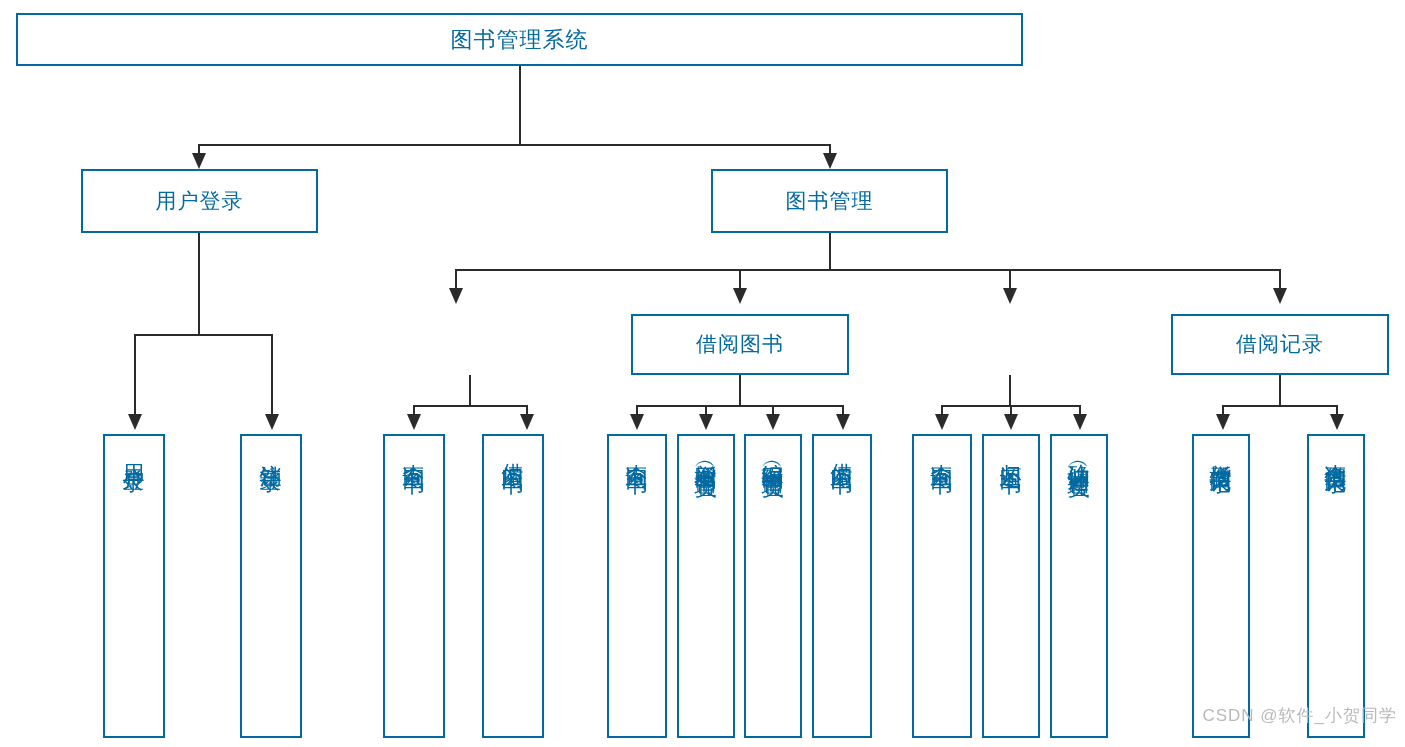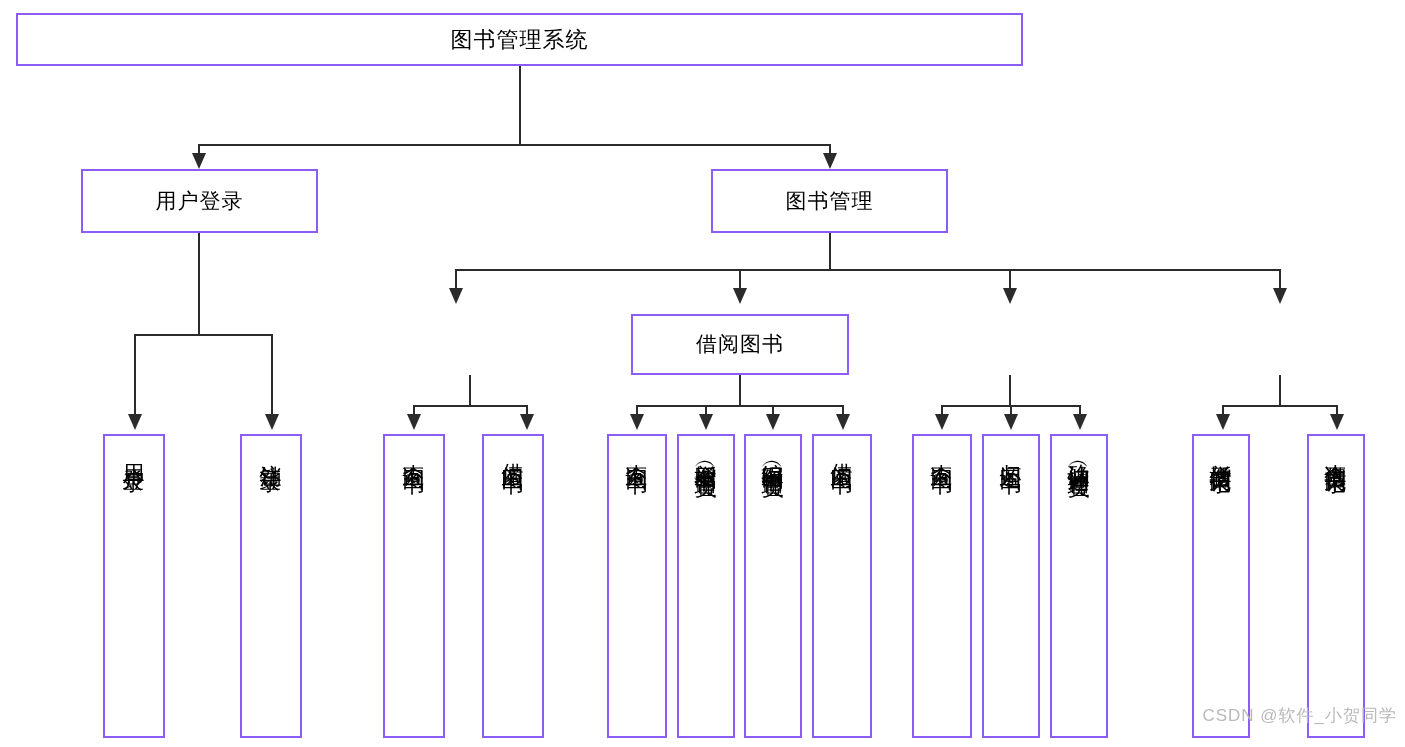--- a/index.html
+++ b/index.html
@@ -5,25 +5,25 @@
 <style>
   html,body{margin:0;padding:0;background:#ffffff;}
   body{font-family:"Liberation Sans","DejaVu Sans",sans-serif;}
   #canvas{position:relative;width:1405px;height:747px;background:#ffffff;overflow:hidden;}
 
   
   .box{
     position:absolute;
     box-sizing:border-box;
     background:#ffffff;
-    border:2px solid #8b5cf6;
+    border:2px solid #0369a1;
     display:flex;
     align-items:center;
     justify-content:center;
-    color:#000000;
+    color:#0369a1;
   }
   .box .lbl{
     display:block;
     text-align:center;
     line-height:1.18;
     white-space:nowrap;
   }
   
   .box.h .lbl{font-size:21px;letter-spacing:1px;}
   .box.root .lbl{font-size:22px;letter-spacing:1px;}
@@ -100,20 +100,23 @@
   <div class="vline" style="left:739px;top:269px;height:22px;"></div>
   <div class="arrow" style="left:733px;top:288px;"></div>
   <div class="vline" style="left:1009px;top:269px;height:22px;"></div>
   <div class="arrow" style="left:1003px;top:288px;"></div>
   <div class="vline" style="left:1279px;top:269px;height:22px;"></div>
   <div class="arrow" style="left:1273px;top:288px;"></div>
 
   <div class="box h" style="left:631px;top:314px;width:218px;height:61px;">
     <span class="lbl">借阅图书</span>
   </div>
+  <div class="box h" style="left:1171px;top:314px;width:218px;height:61px;">
+    <span class="lbl">借阅记录</span>
+  </div>
 
   <div class="vline" style="left:469px;top:375px;height:31px;"></div>
   <div class="hline" style="left:413px;top:405px;width:114px;"></div>
   <div class="vline" style="left:413px;top:405px;height:12px;"></div>
   <div class="arrow" style="left:407px;top:414px;"></div>
   <div class="vline" style="left:526px;top:405px;height:12px;"></div>
   <div class="arrow" style="left:520px;top:414px;"></div>
 
   <div class="vline" style="left:739px;top:375px;height:31px;"></div>
   <div class="hline" style="left:636px;top:405px;width:207px;"></div>

